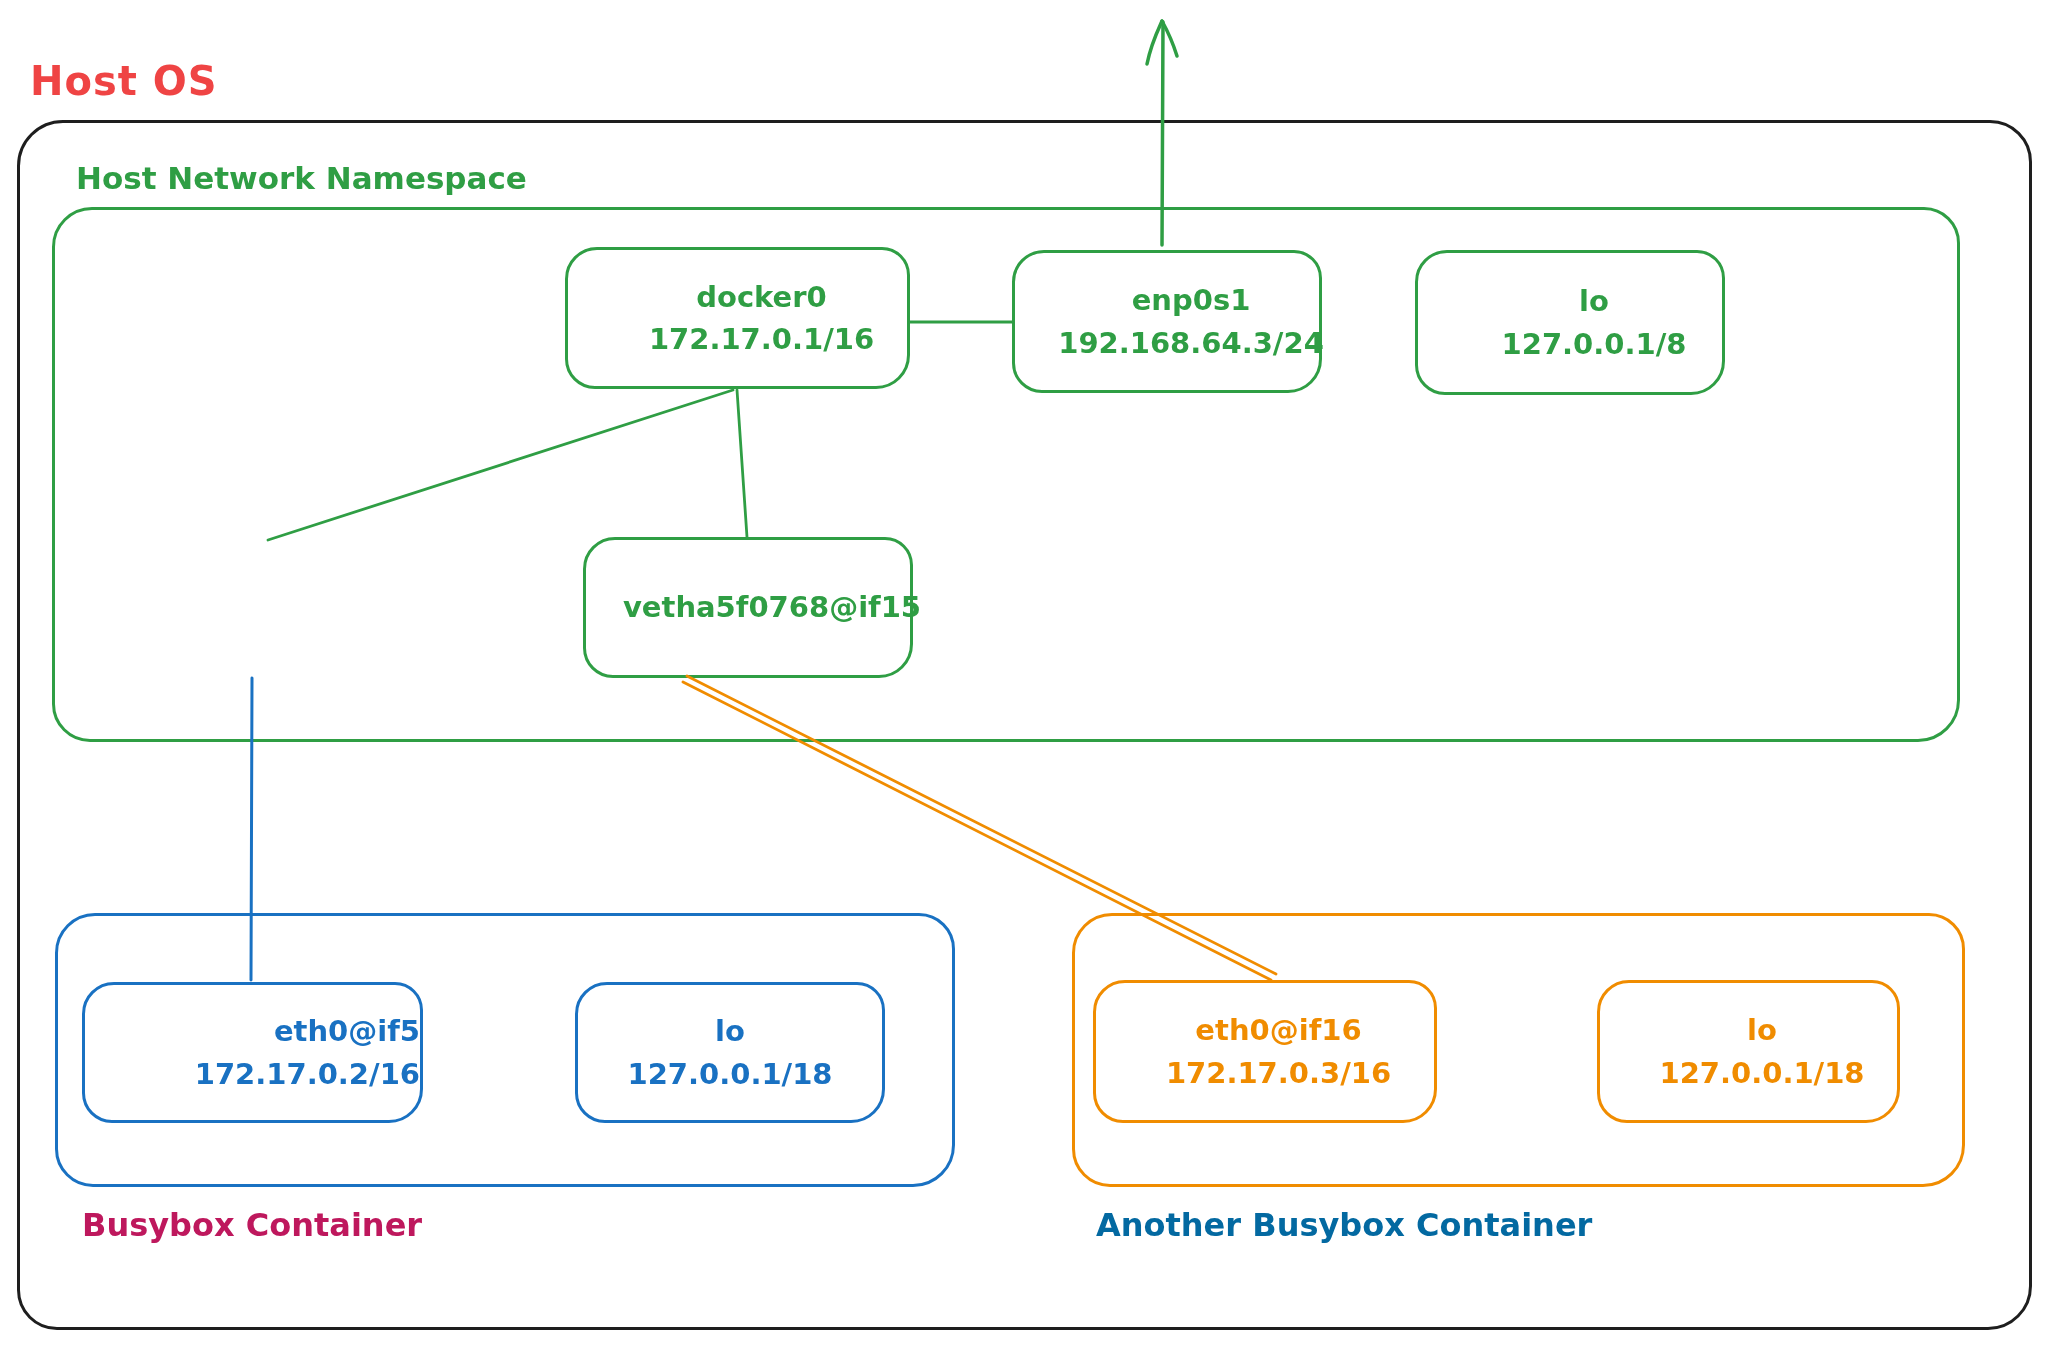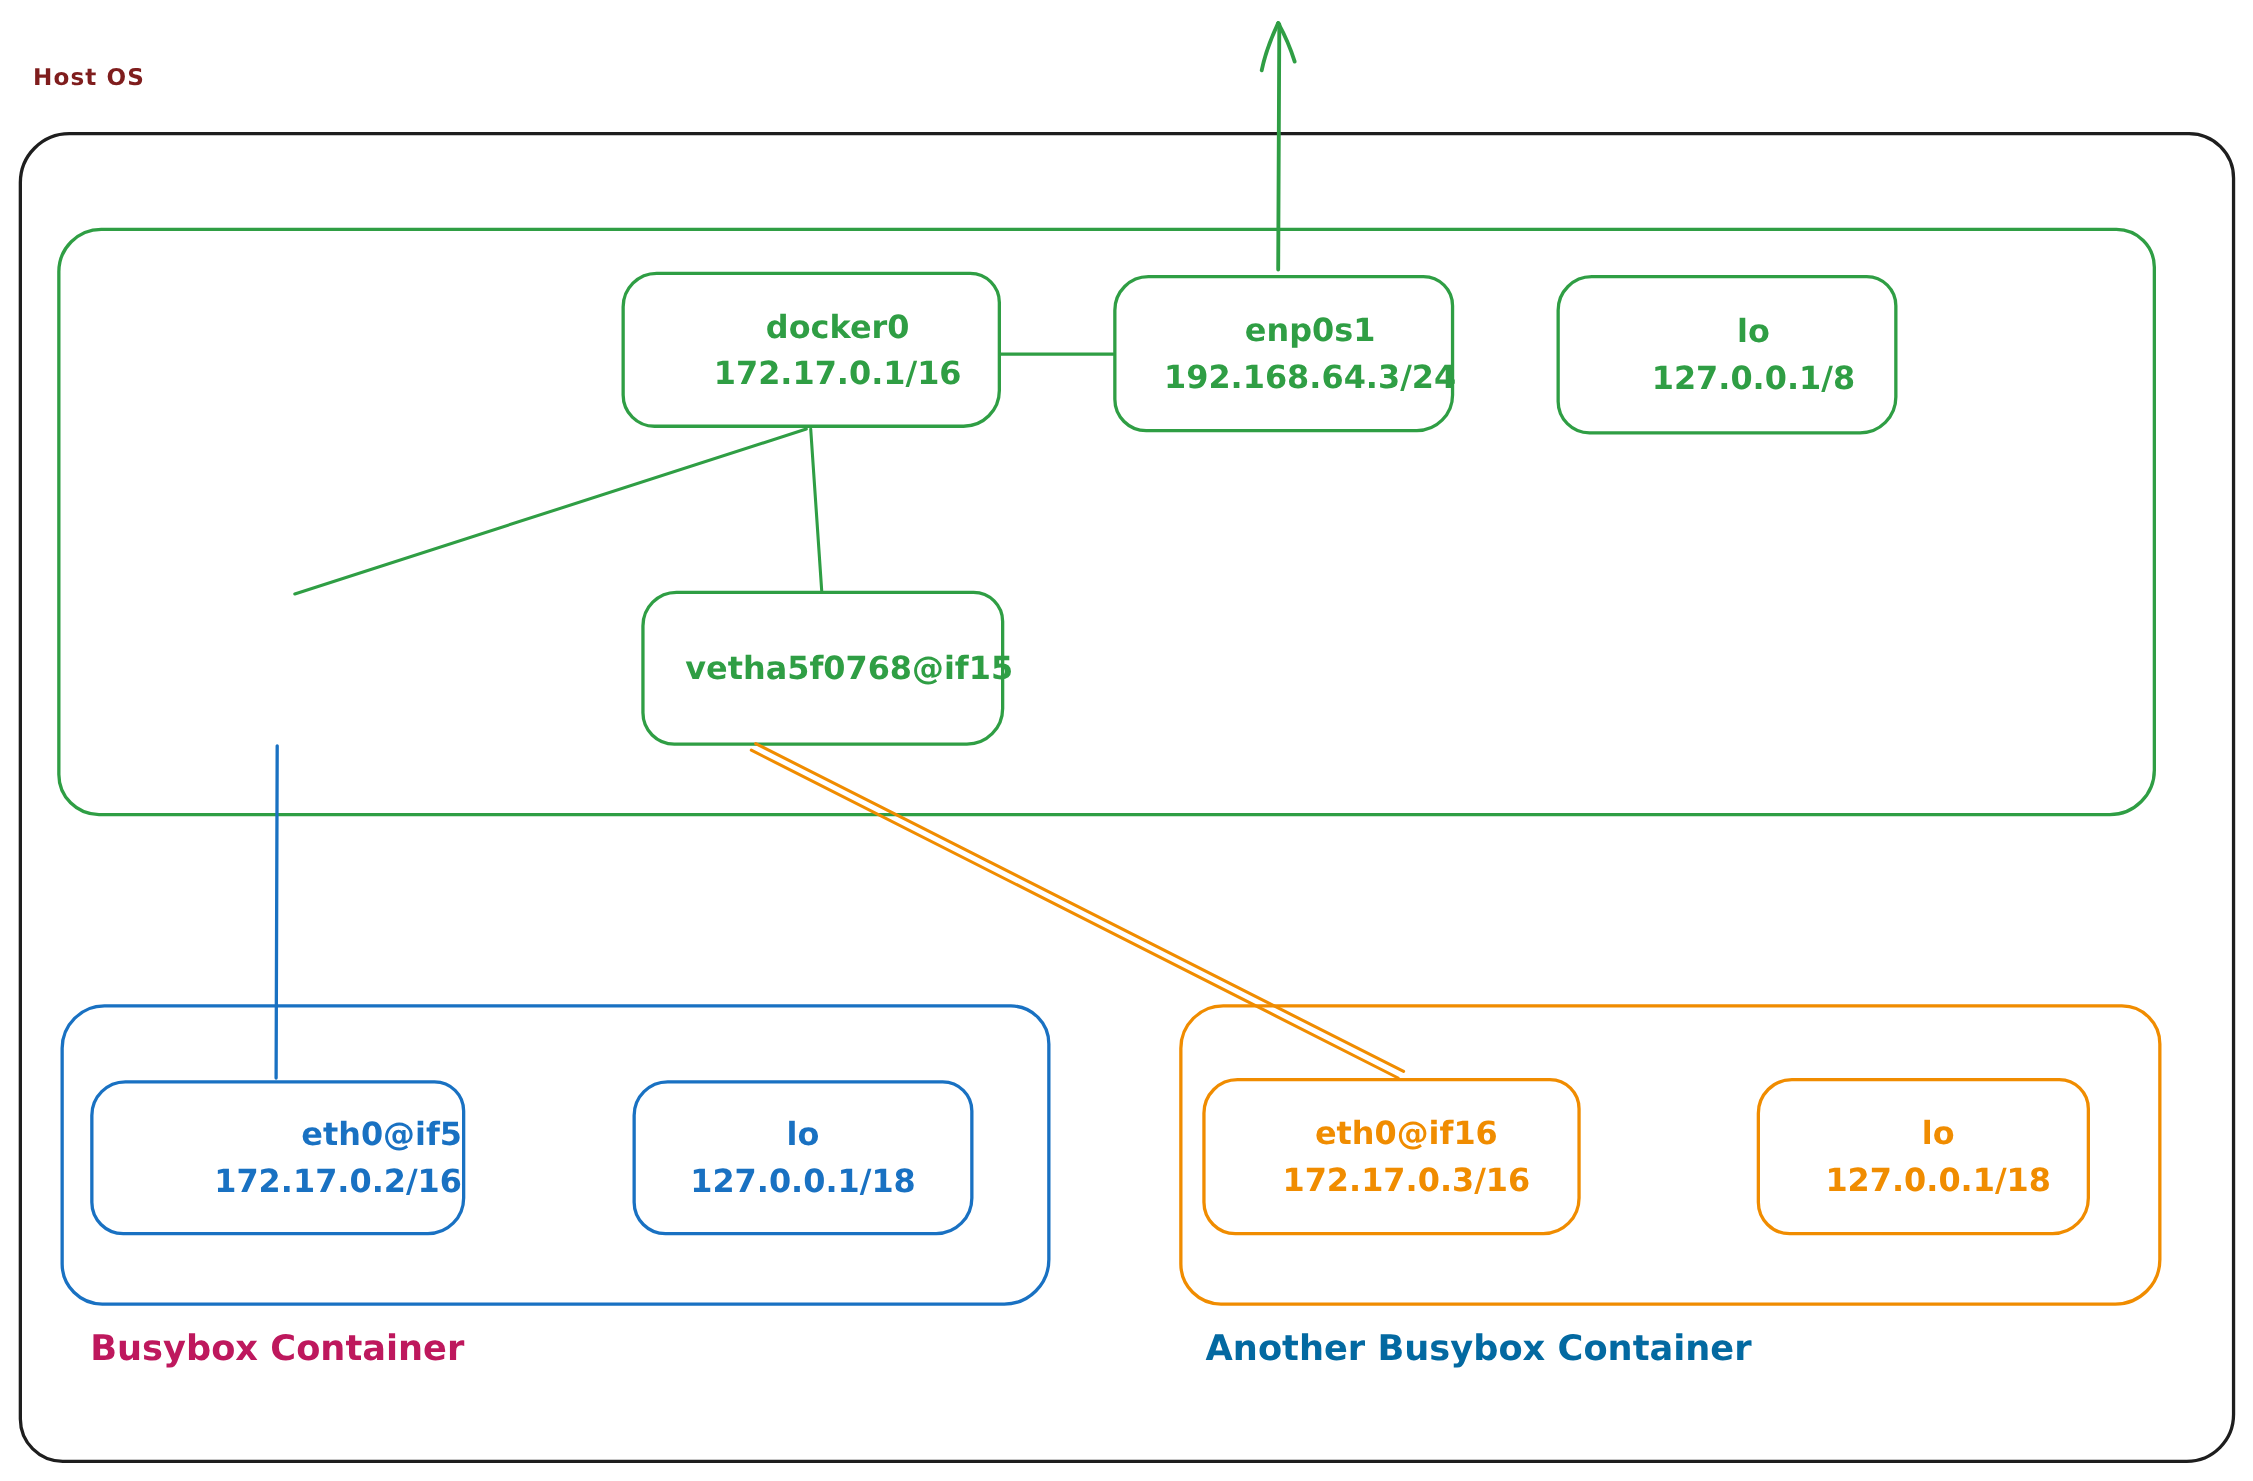--- a/index.html
+++ b/index.html
@@ -11,22 +11,22 @@
     font-family:"DejaVu Sans","Liberation Sans",sans-serif;
     overflow:hidden;
   }
   .label{
     position:absolute;
     font-weight:bold;
     white-space:nowrap;
   }
   .host-os-label{
     left:30px; top:58px;
-    font-size:21px;
-    color:#7f1d1d;
+    font-size:40px;
+    color:#ef4444;
     letter-spacing:1px;
   }
   .ns-label{
     left:76px; top:160px;
     font-size:31px;
     color:#2f9e44;
   }
   .busybox-label{
     left:82px; top:1206px;
     font-size:32px;
@@ -95,20 +95,21 @@
   }
 </style>
 </head>
 <body>
 
 <div class="canvas">
 
   <div class="label host-os-label">Host OS</div>
   <div class="outer-box"></div>
 
+  <div class="label ns-label">Host Network Namespace</div>
   <div class="ns-box"></div>
 
   <div class="node green" style="left:565px;top:247px;width:345px;height:142px;">
     <div>docker0</div>
     <div>172.17.0.1/16</div>
   </div>
 
   <div class="node green" style="left:1012px;top:250px;width:310px;height:143px;">
     <div>enp0s1</div>
     <div>192.168.64.3/24</div>

